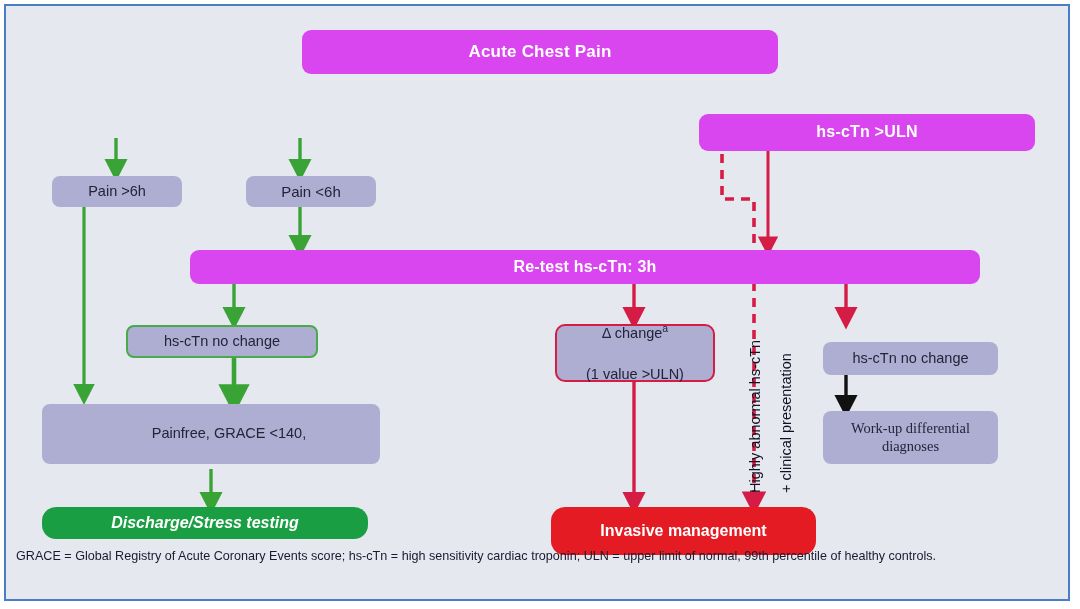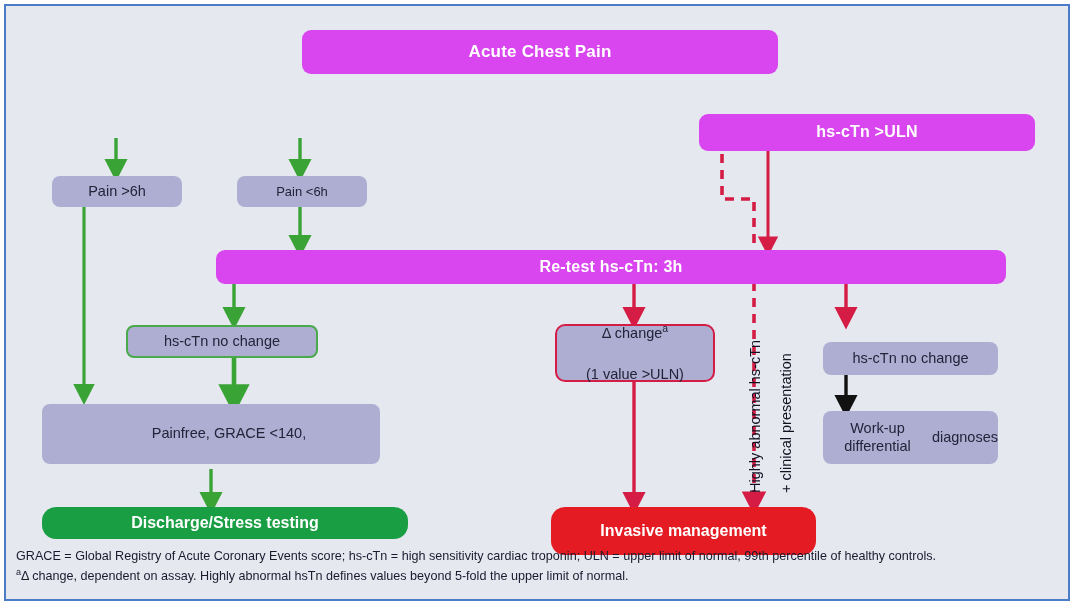--- a/index.html
+++ b/index.html
@@ -108,51 +108,50 @@
       <path d="M840,368 L840,400" stroke="#111111" stroke-width="3.4" fill="none" marker-end="url(#ablack)"></path>
     </svg>
 
     <div class="node blue" style="left:296px;top:24px;width:476px;height:44px;font-size:17px;">Acute Chest Pain</div>
 
 
     <div class="node blue" style="left:693px;top:96px;width:336px;height:37px;font-size:16px;margin-top:12px;">hs-cTn &gt;ULN</div>
 
     <div class="node lav" style="left:46px;top:170px;width:130px;height:31px;font-size:14.5px;">Pain &gt;6h</div>
 
-    <div class="node lav" style="left:231px;top:170px;width:130px;height:31px;font-size:13px;">Pain &lt;6h</div>
+    <div class="node lav" style="left:240px;top:170px;width:130px;height:31px;font-size:15px;">Pain &lt;6h</div>
 
-    <div class="node blue" style="left:184px;top:244px;width:790px;height:34px;font-size:16px;margin-left:26px;">Re-test hs-cTn: 3h</div>
+    <div class="node blue" style="left:184px;top:244px;width:790px;height:34px;font-size:16px;">Re-test hs-cTn: 3h</div>
 
     <div class="node lav greenb" style="left:120px;top:319px;width:192px;height:33px;font-size:14.5px;">hs-cTn no change</div>
 
     <div class="node lav redb" style="left:549px;top:318px;width:160px;height:58px;font-size:14.5px;flex-direction:column;gap:24px;">
       <span>
         <span>Δ change</span><sup>a</sup>
       </span>
       <span>(1  value  &gt;ULN)</span>
     </div>
 
     <div class="node lav" style="left:36px;top:398px;width:338px;height:60px;font-size:14.5px;flex-direction:column;padding-left:36px;">
       <span>Painfree, GRACE &lt;140,</span>
     </div>
 
     <div class="node lav" style="left:817px;top:336px;width:175px;height:33px;font-size:14.5px;">hs-cTn no change</div>
 
-    <div class="node lav" style="left:817px;top:405px;width:175px;height:53px;font-size:14.5px;flex-direction:row;">
+    <div class="node lav" style="left:817px;top:405px;width:175px;height:53px;font-size:14.5px;flex-direction:column;font-family:Liberation Serif, serif;">
       <span>Work-up differential</span>
       <span>diagnoses</span>
     </div>
 
-    <div class="node green" style="left:36px;top:501px;width:366px;height:32px;font-size:16px;">Discharge/Stress testing</div>
+    <div class="node green" style="left:36px;top:501px;width:326px;height:32px;font-size:16px;font-style:italic;">Discharge/Stress testing</div>
 
     <div class="node red" style="left:545px;top:501px;width:265px;height:48px;font-size:16px;">Invasive management</div>
 
     <div class="vlabel" style="left:741px;top:487px;transform:rotate(-90deg);">Highly abnormal hs-cTn</div>
 
     <div class="vlabel" style="left:772px;top:487px;transform:rotate(-90deg);">+ clinical presentation</div>
 
   </div>
 
   <div id="footnote">
     <div>GRACE = Global Registry of Acute Coronary Events score; hs-cTn = high sensitivity cardiac troponin; ULN = upper limit of normal, 99th percentile of healthy controls.</div>
-    <div><sup>a</sup><span>Δ change, dependent on assay. Highly abnormal hsTn defines values beyond 5-fold the upper limit of normal.</span></div>
   </div>
 </div>
 
 </body></html>

